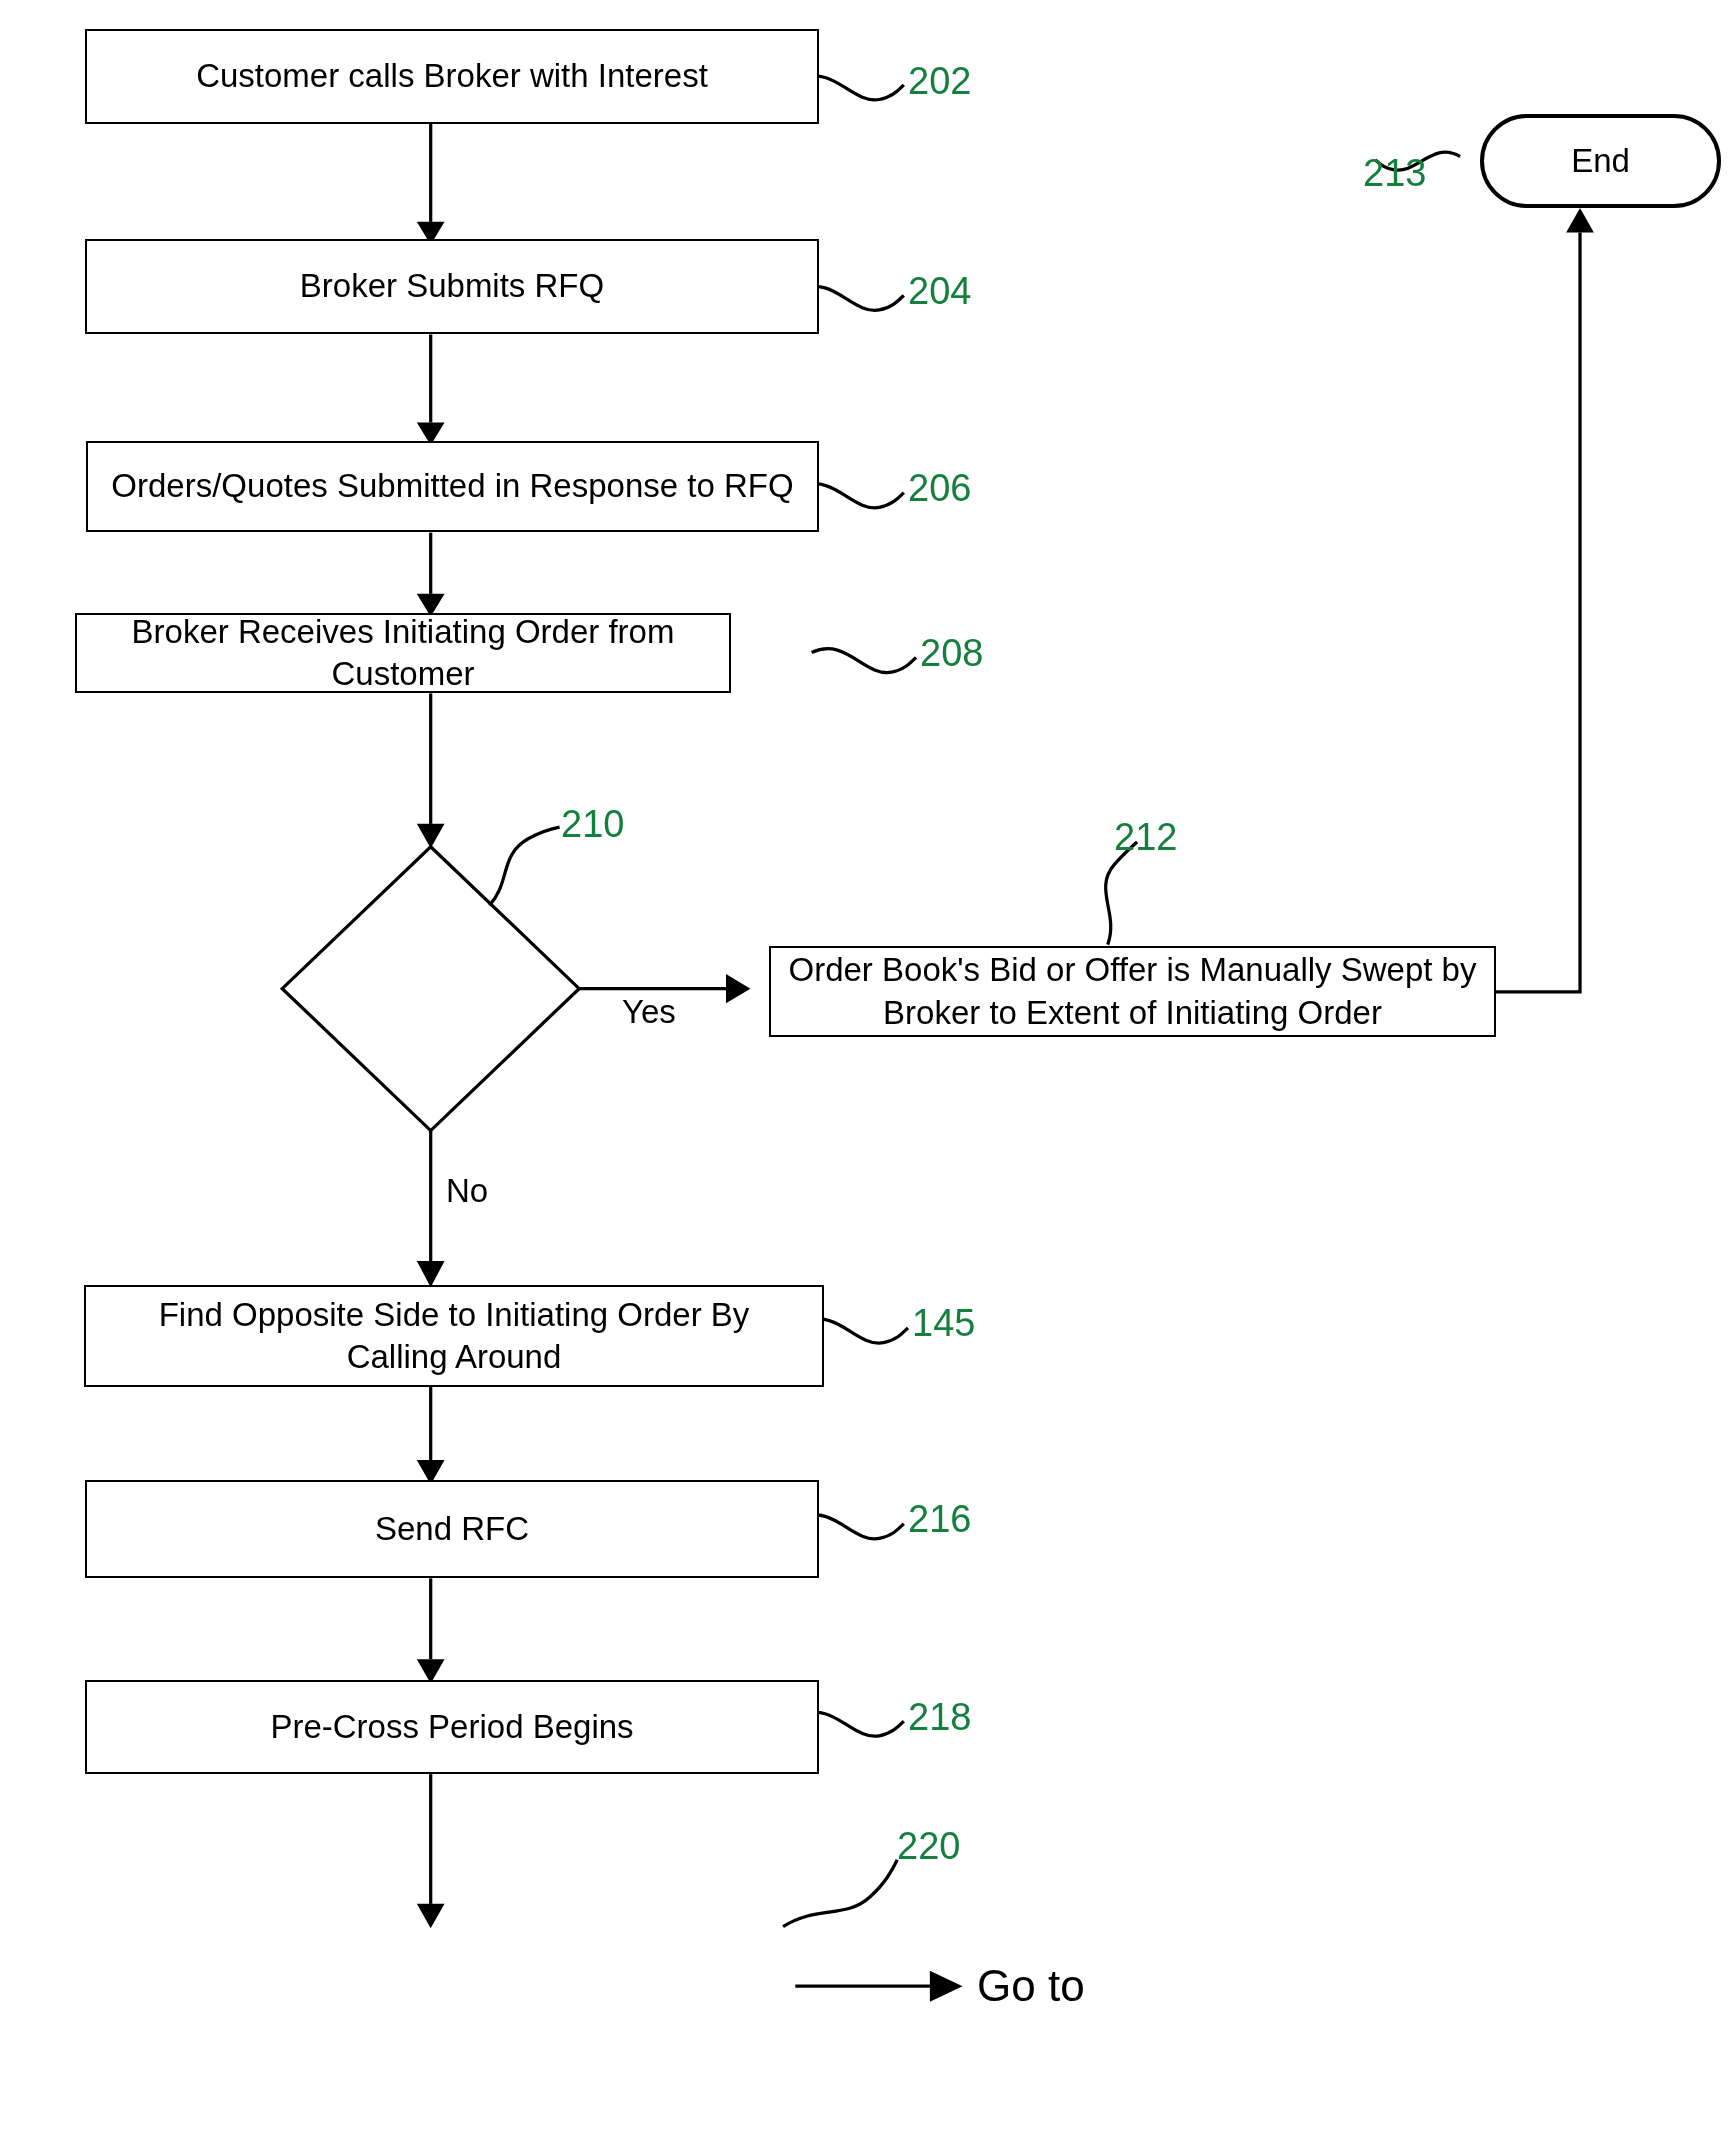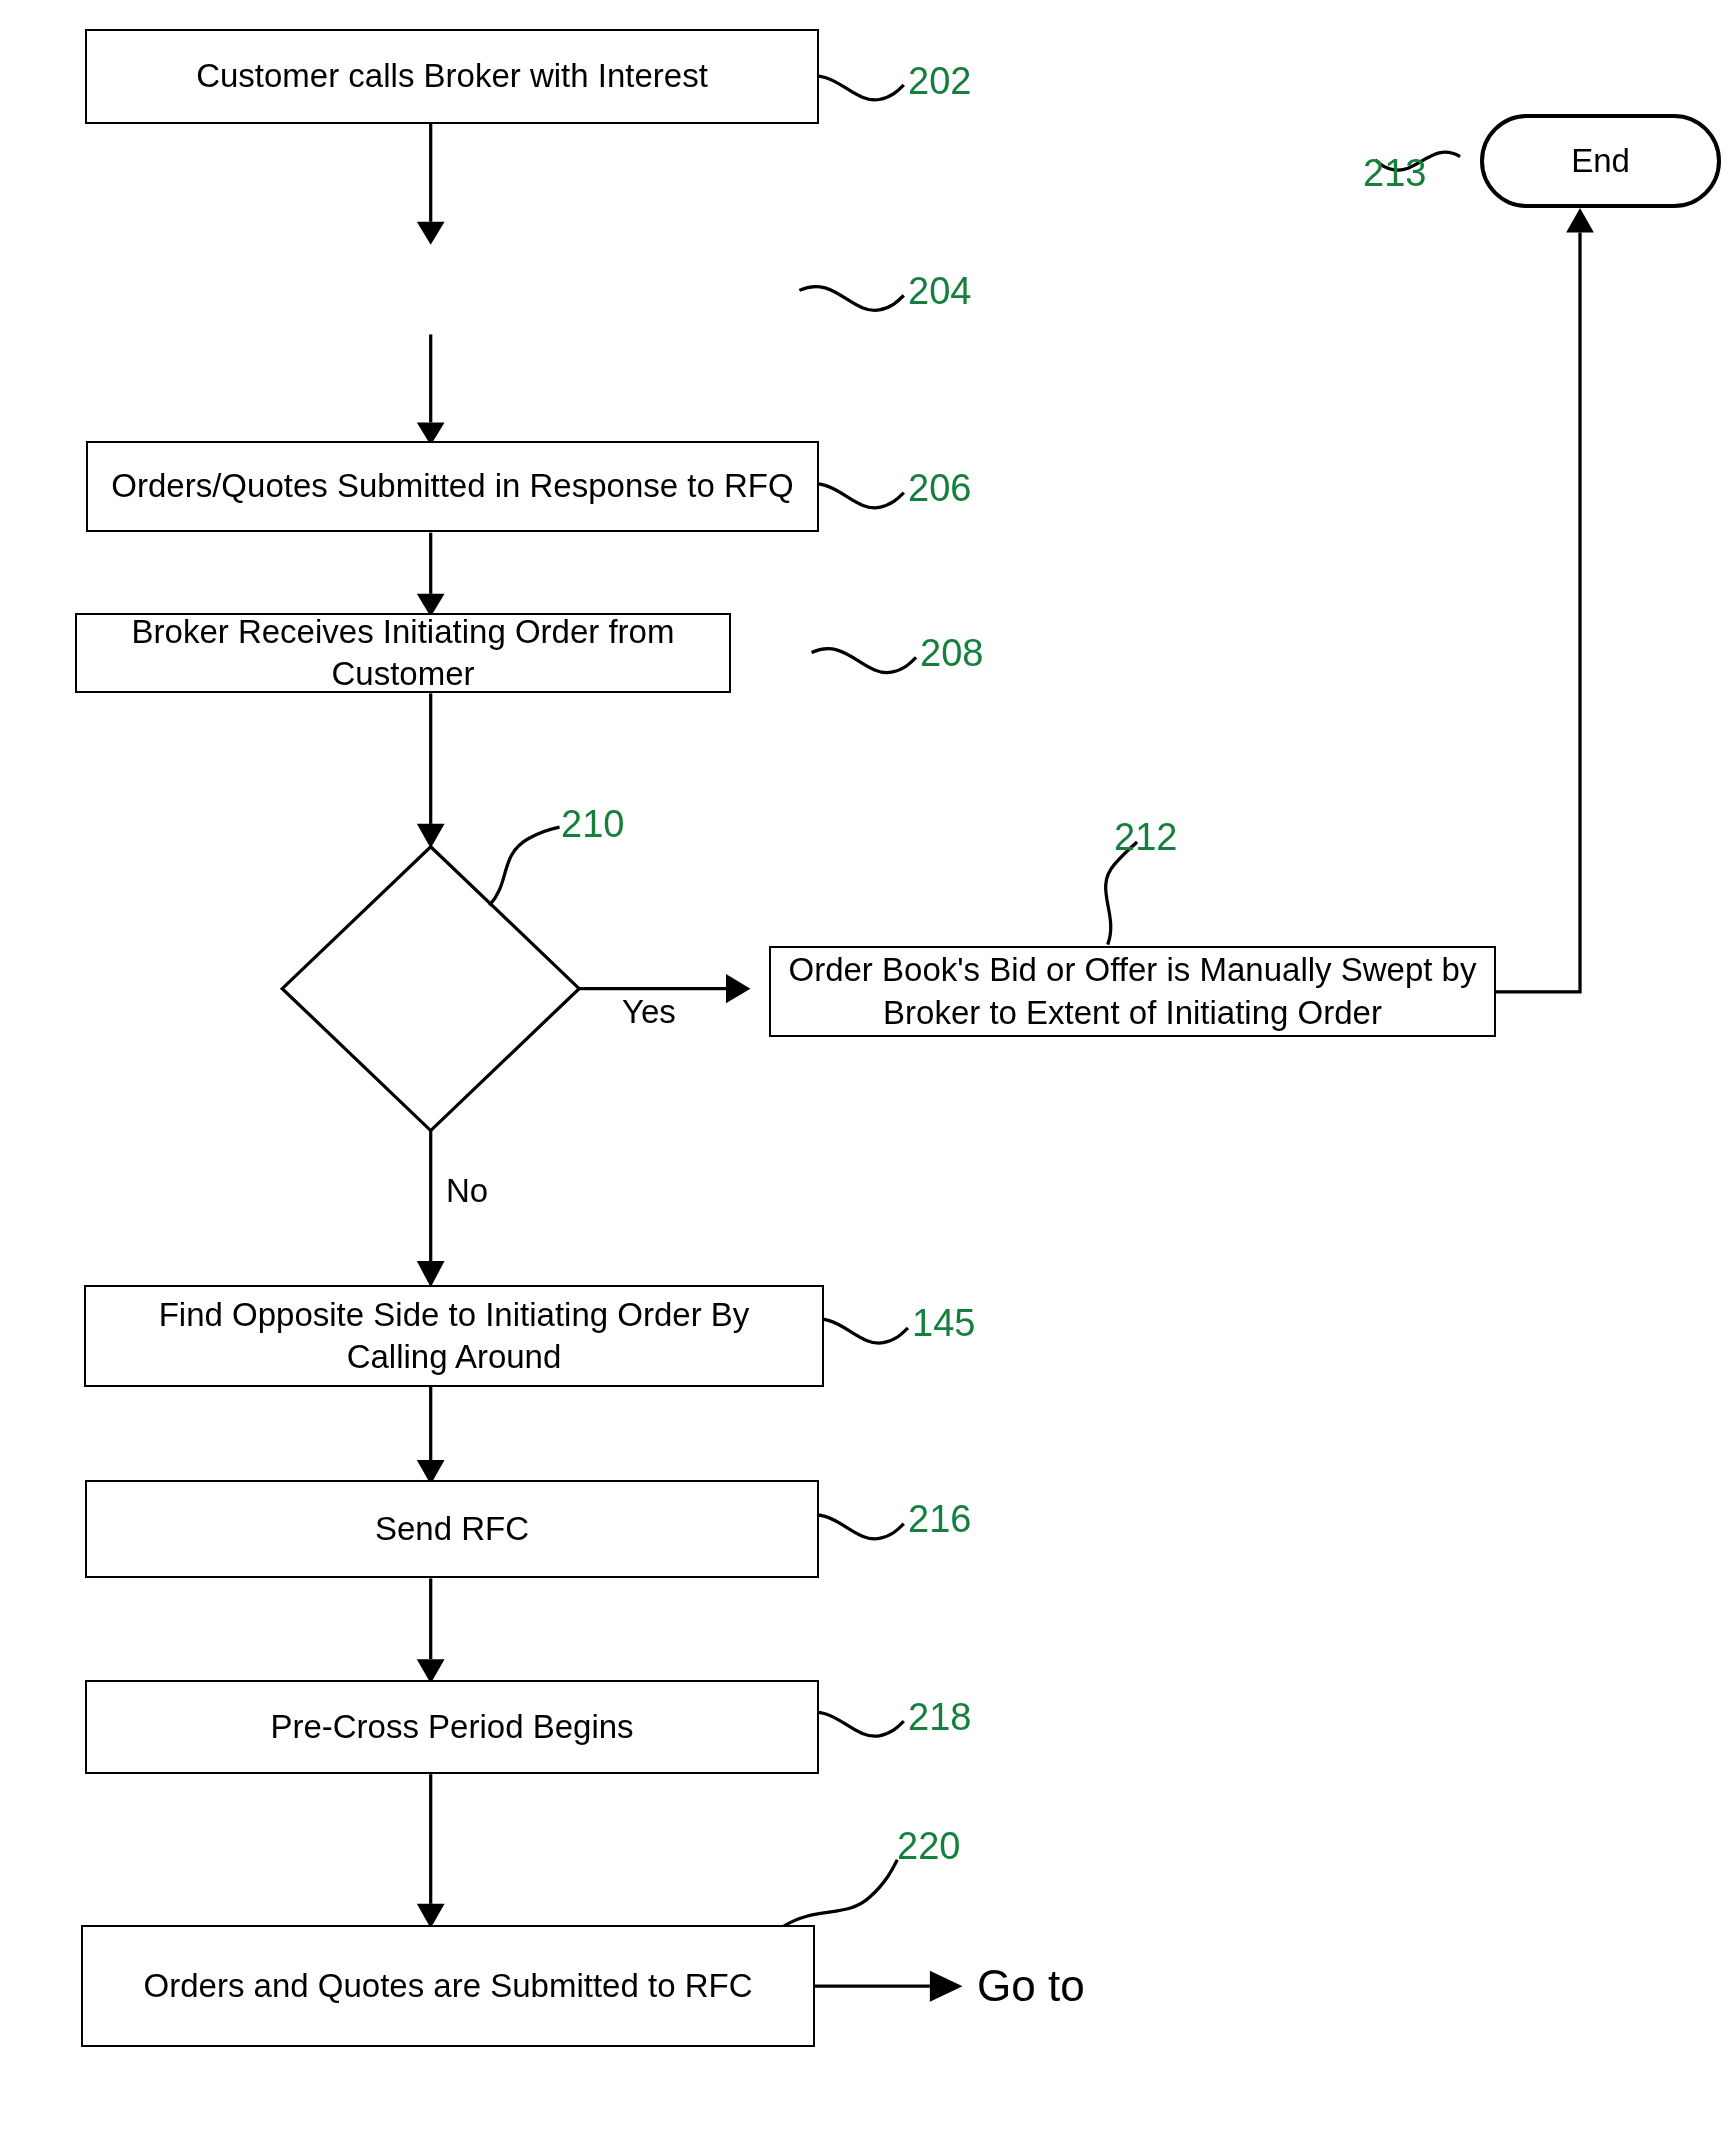--- a/index.html
+++ b/index.html
@@ -147,20 +147,23 @@
     <path d="M980,1862 C1022,1842 1044,1892 1078,1886 C1094,1883 1102,1874 1108,1868" fill="none" stroke="#000000" stroke-width="4"></path>
     <path d="M980,2104 C1022,2084 1044,2134 1078,2128 C1094,2125 1102,2116 1108,2110" fill="none" stroke="#000000" stroke-width="4"></path>
     <path d="M960,2362 C1000,2336 1038,2352 1066,2326 C1086,2308 1094,2292 1100,2280" fill="none" stroke="#000000" stroke-width="4"></path>
   </svg>
 
   <div class="node" style="left:65px; top:28.5px; width:734px; height:95px;">
     <span class="label">Customer calls Broker with Interest</span>
   </div>
   <div class="ref" style="left:908px; top:60px;">202</div>
 
+  <div class="node" style="left:65px; top:239px; width:734px; height:95px;">
+    <span class="label">Broker Submits RFQ</span>
+  </div>
   <div class="ref" style="left:908px; top:270px;">204</div>
 
   <div class="node" style="left:66px; top:441px; width:733px; height:91px;">
     <span class="label">Orders/Quotes Submitted in Response to RFQ</span>
   </div>
   <div class="ref" style="left:908px; top:467px;">206</div>
 
   <div class="node" style="left:55px; top:613px; width:656px; height:80px;">
     <span class="label">Broker Receives Initiating Order from Customer</span>
   </div>
@@ -188,23 +191,20 @@
   <div class="node" style="left:65px; top:1480px; width:734px; height:98px;">
     <span class="label">Send RFC</span>
   </div>
   <div class="ref" style="left:908px; top:1498px;">216</div>
 
   <div class="node" style="left:65px; top:1680px; width:734px; height:94px;">
     <span class="label">Pre-Cross Period Begins</span>
   </div>
   <div class="ref" style="left:908px; top:1696px;">218</div>
 
-  <div class="node" style="left:61px; top:1925px; width:734px; height:122px;">
-    <span class="label">Orders and Quotes are Submitted to RFC</span>
-  </div>
   <div class="ref" style="left:897px; top:1825px;">220</div>
 
   <div class="edge-label" style="left:622px; top:993px;">Yes</div>
   <div class="edge-label" style="left:430px; top:1172px;margin-left:16px;">No</div>
 
   <div class="goto-label" style="left:977px; top:1961px;">Go to</div>
 
 </div>
 
 

